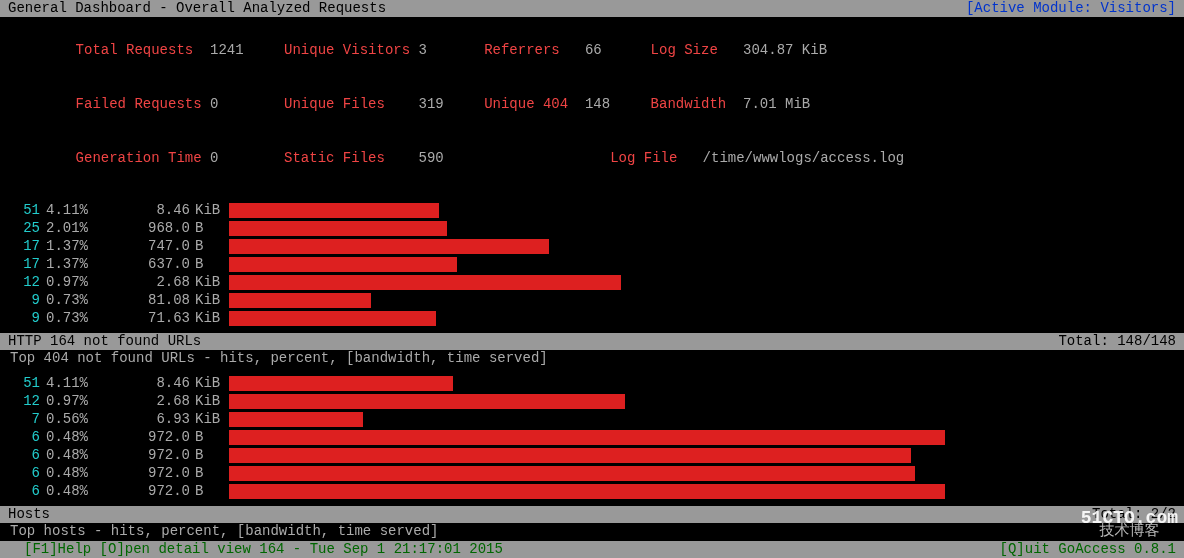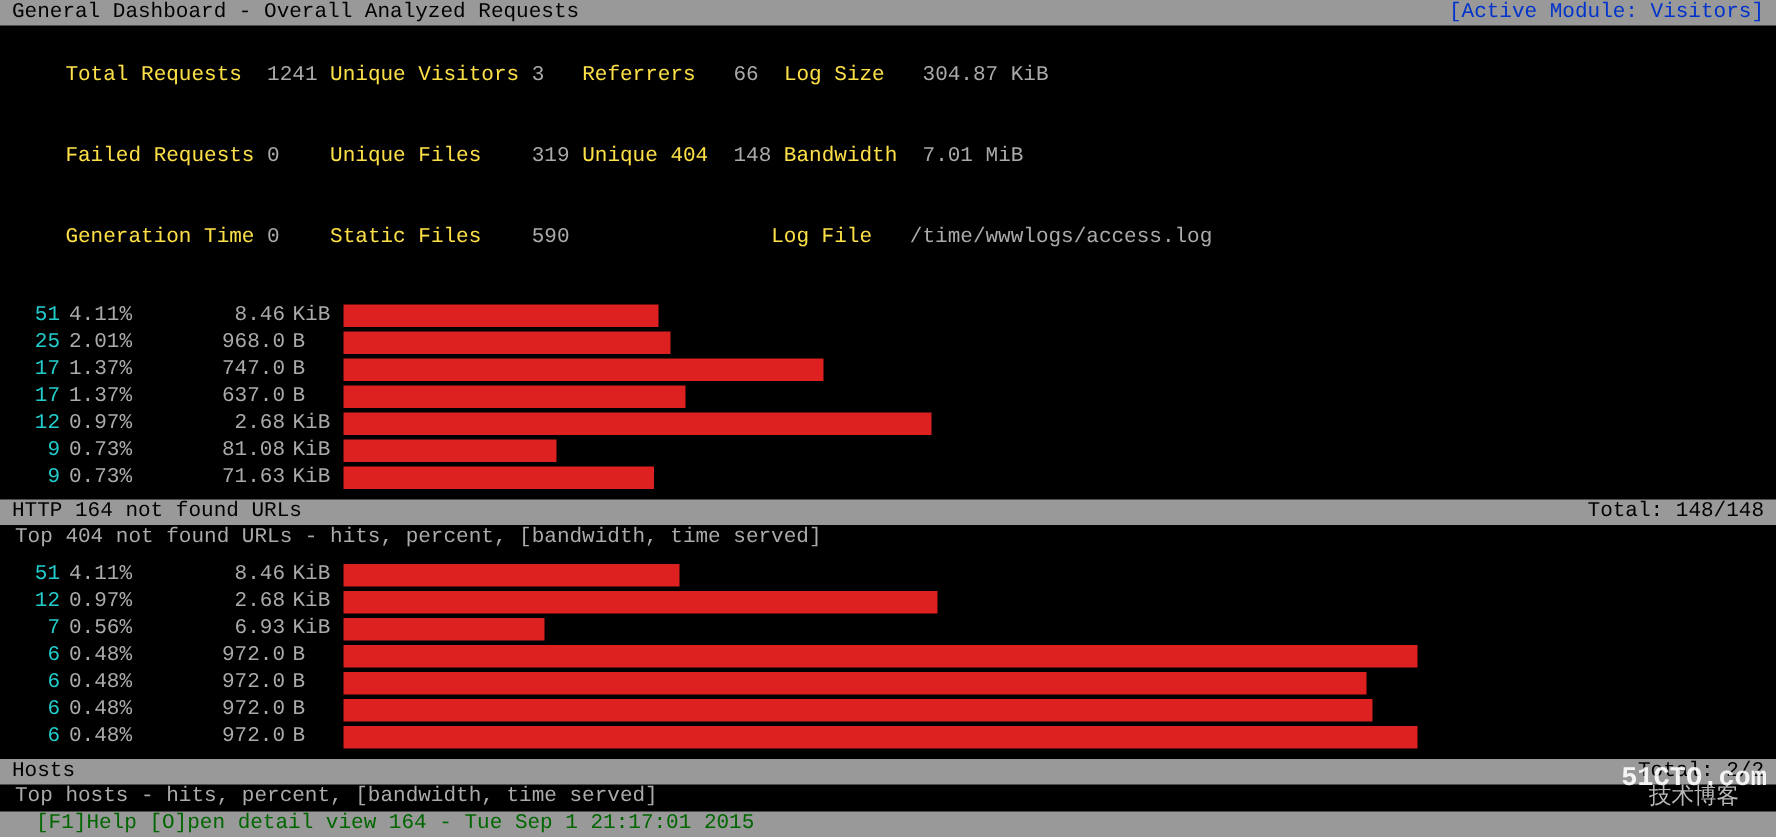--- a/index.html
+++ b/index.html
@@ -20,21 +20,21 @@
     justify-content: space-between;
     padding: 0 8px;
     height: 17px;
     line-height: 17px;
     text-align: right;
   }
   .footer-bar { position: absolute; bottom: 0; width: 100%; padding-left: 24px; }
   .active-mod { color: #0033cc; }
   .quit { color: #006600; }
   .stats-block { padding: 6px 10px 2px; line-height: 18px; }
-  .cyan { color: #fde047; }
+  .cyan { color: #ef4444; margin-left: 32px; }
   .grey { color: #aaa; }
   .stats-line { white-space: pre; }
   .rows-block { padding: 4px 10px 6px; line-height: 18px; position: relative; }
   .row { white-space: pre; display: flex; align-items: center; height: 18px; }
   .hits { color: #22cccc; display: inline-block; width: 30px; text-align: right; }
   .pct  { color: #aaa; display: inline-block; width: 52px; text-align: left; margin-left: 6px; }
   .bw   { color: #aaa; display: inline-block; width: 82px; text-align: right; margin-left: 10px; }
   .unit { color: #aaa; display: inline-block; width: 26px; margin-left: 5px; }
   .redacted { display: inline-block; height: 15px; background: #dd2020; margin-left: 8px; }
   .subhead { color: #aaa; padding: 0 10px 4px 10px; }
@@ -113,13 +113,14 @@
     </div>
   </div>
 
 <div class="watermark">
   <span>51CTO.com</span><br>
   <small>技术博客</small>
 </div>
 
 <div class="footer-bar">
   <span class="quit">[F1]Help [O]pen detail view  164 - Tue Sep  1 21:17:01 2015</span>
+  <span class="quit">[Q]uit GoAccess 0.8.1</span>
 </div>
 
 </body></html>

